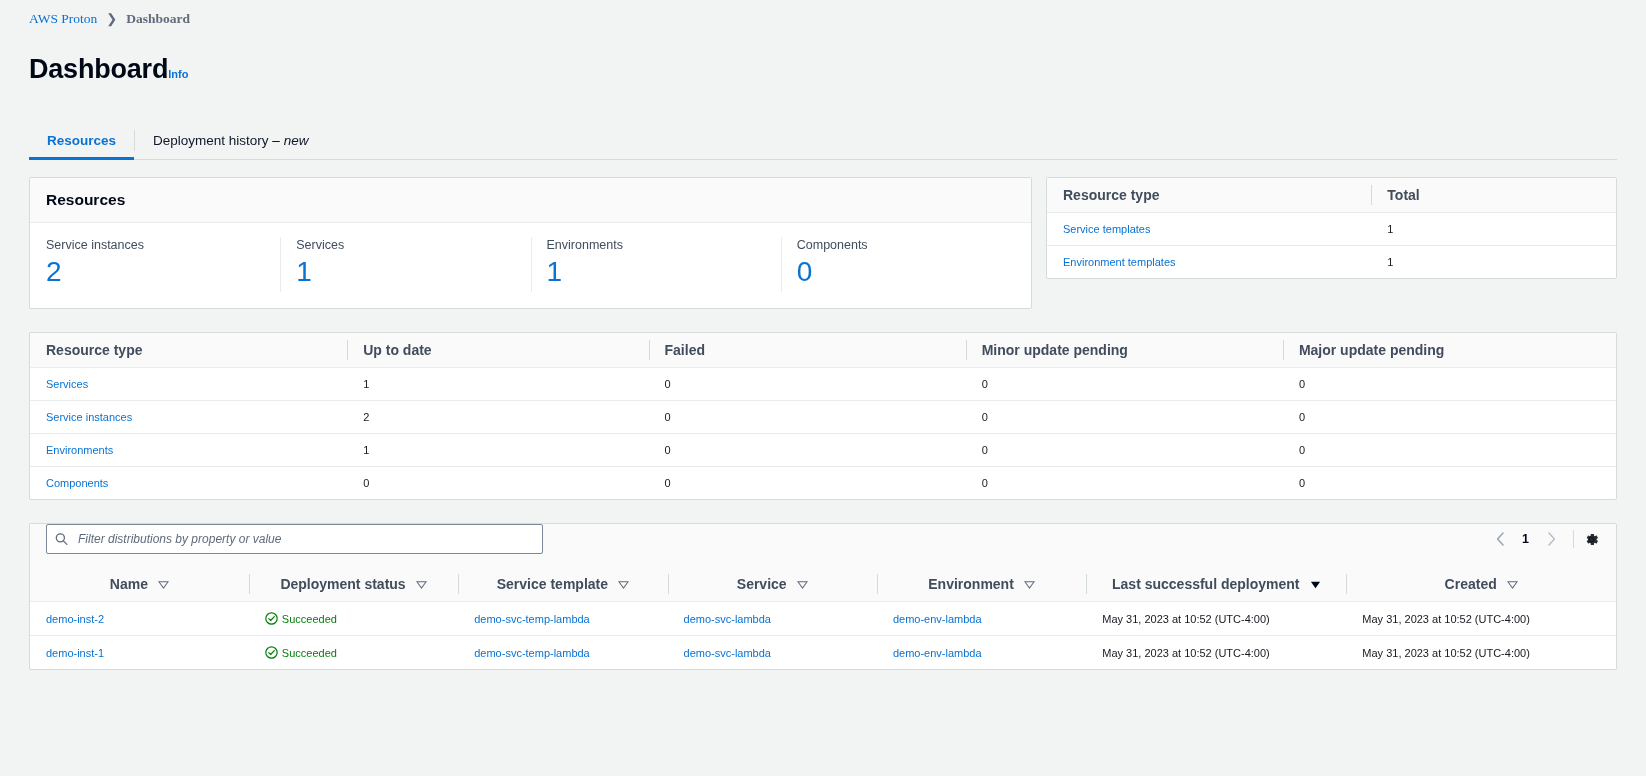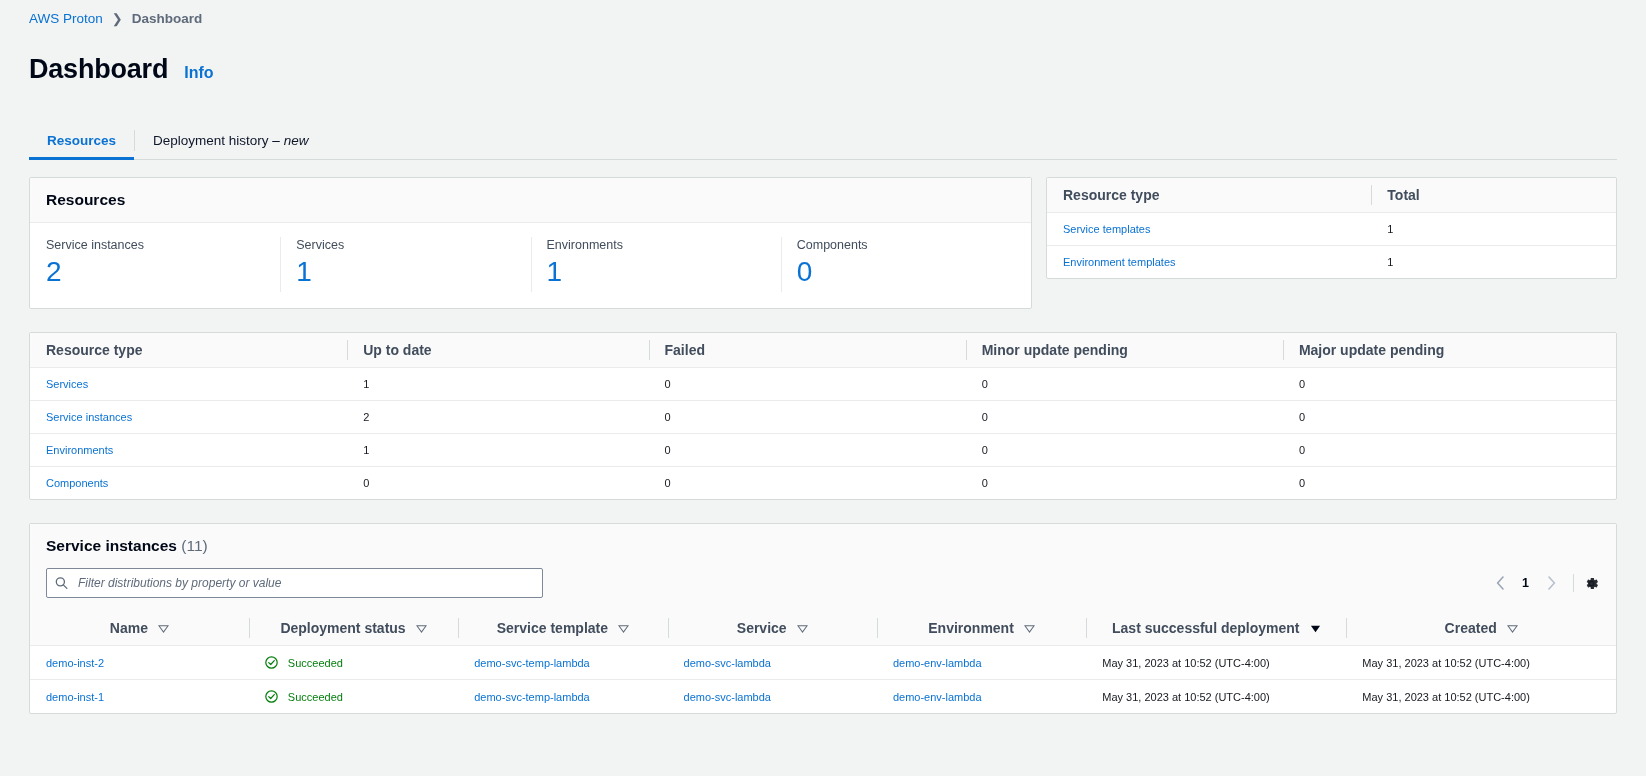--- a/index.html
+++ b/index.html
@@ -9,31 +9,31 @@
     background: #f2f3f3;
     font-family: "Liberation Sans", sans-serif;
     color: #16191f;
     overflow: hidden;
   }
   .page { width: 1646px; padding: 0 29px; }
 
   
   .breadcrumb {
     display: flex; align-items: center;
-    font-size: 13.5px; padding-top: 15px; height: 22px;
+    font-size: 13.5px; padding-top: 15px; height: 22px; font-family: Liberation Serif, serif;
   }
   .crumb-link { color: #0972d3; text-decoration: none; cursor: pointer; }
   .crumb-sep { margin: 0 9px; color: #5f6b7a; font-size: 13px; line-height: 1; }
   .crumb-current { color: #5f6b7a; font-weight: 700; }
 
   
   .title-row { display: flex; align-items: baseline; margin-top: 14px; }
   .page-title { font-size: 27px; font-weight: 700; letter-spacing: -0.2px; color: #000716; }
   .info-link {
-    margin-left: 16px; font-size: 16px; font-weight: 700;
+    font-size: 11px; font-weight: 700;
     color: #0972d3; cursor: pointer; text-decoration: none;
   }
 
   
   .tabs {
     display: flex; align-items: stretch;
     margin-top: 19px; border-bottom: 1px solid #d5dbdb; height: 38px;
   }
   .tab {
     display: flex; align-items: center; padding: 0 18px;
@@ -120,21 +120,21 @@
   }
   .pager { display: flex; align-items: center; gap: 2px; }
   .pg-btn {
     width: 26px; height: 26px; display: flex; align-items: center;
     justify-content: center; cursor: pointer; background: none; border: none;
   }
   .pg-num { font-size: 12.5px; font-weight: 700; color: #000716; padding: 0 7px; cursor: pointer; }
   .pg-div { width: 1px; height: 18px; background: #d5dbdb; margin: 0 7px; }
   .gear { width: 17px; height: 17px; cursor: pointer; }
 
-  .status-cell { display: flex; align-items: center; gap: 10px; }
+  .status-cell { display: flex; align-items: center; gap: 4px; }
   .ok-icon { width: 13px; height: 13px; flex: none; }
   .ok-text { color: #037f0c; }
 </style>
 </head>
 <body>
 
 <div class="page">
 
   <div class="breadcrumb">
     <a class="crumb-link">AWS Proton</a>
@@ -266,26 +266,20 @@
           <td>0</td>
           <td>0</td>
           <td>0</td>
           <td>0</td>
         </tr>
       </tbody>
     </table>
   </div>
 
   <div class="card mt">
-    <div class="card-head noborder">
-      <div class="card-title">
-        <span>Service instances</span>
-        <span class="count">(11)</span>
-      </div>
-    </div>
 
     <div class="filter-bar">
       <div class="search-wrap">
         <svg class="search-icon" viewBox="0 0 16 16">
           <circle cx="6.6" cy="6.6" r="5" fill="none" stroke="#5f6b7a" stroke-width="1.6"></circle>
           <line x1="10.3" y1="10.3" x2="14.6" y2="14.6" stroke="#5f6b7a" stroke-width="1.6" stroke-linecap="round"></line>
         </svg>
         <input class="search-input" type="text" placeholder="Filter distributions by property or value" style="">
       </div>
 

